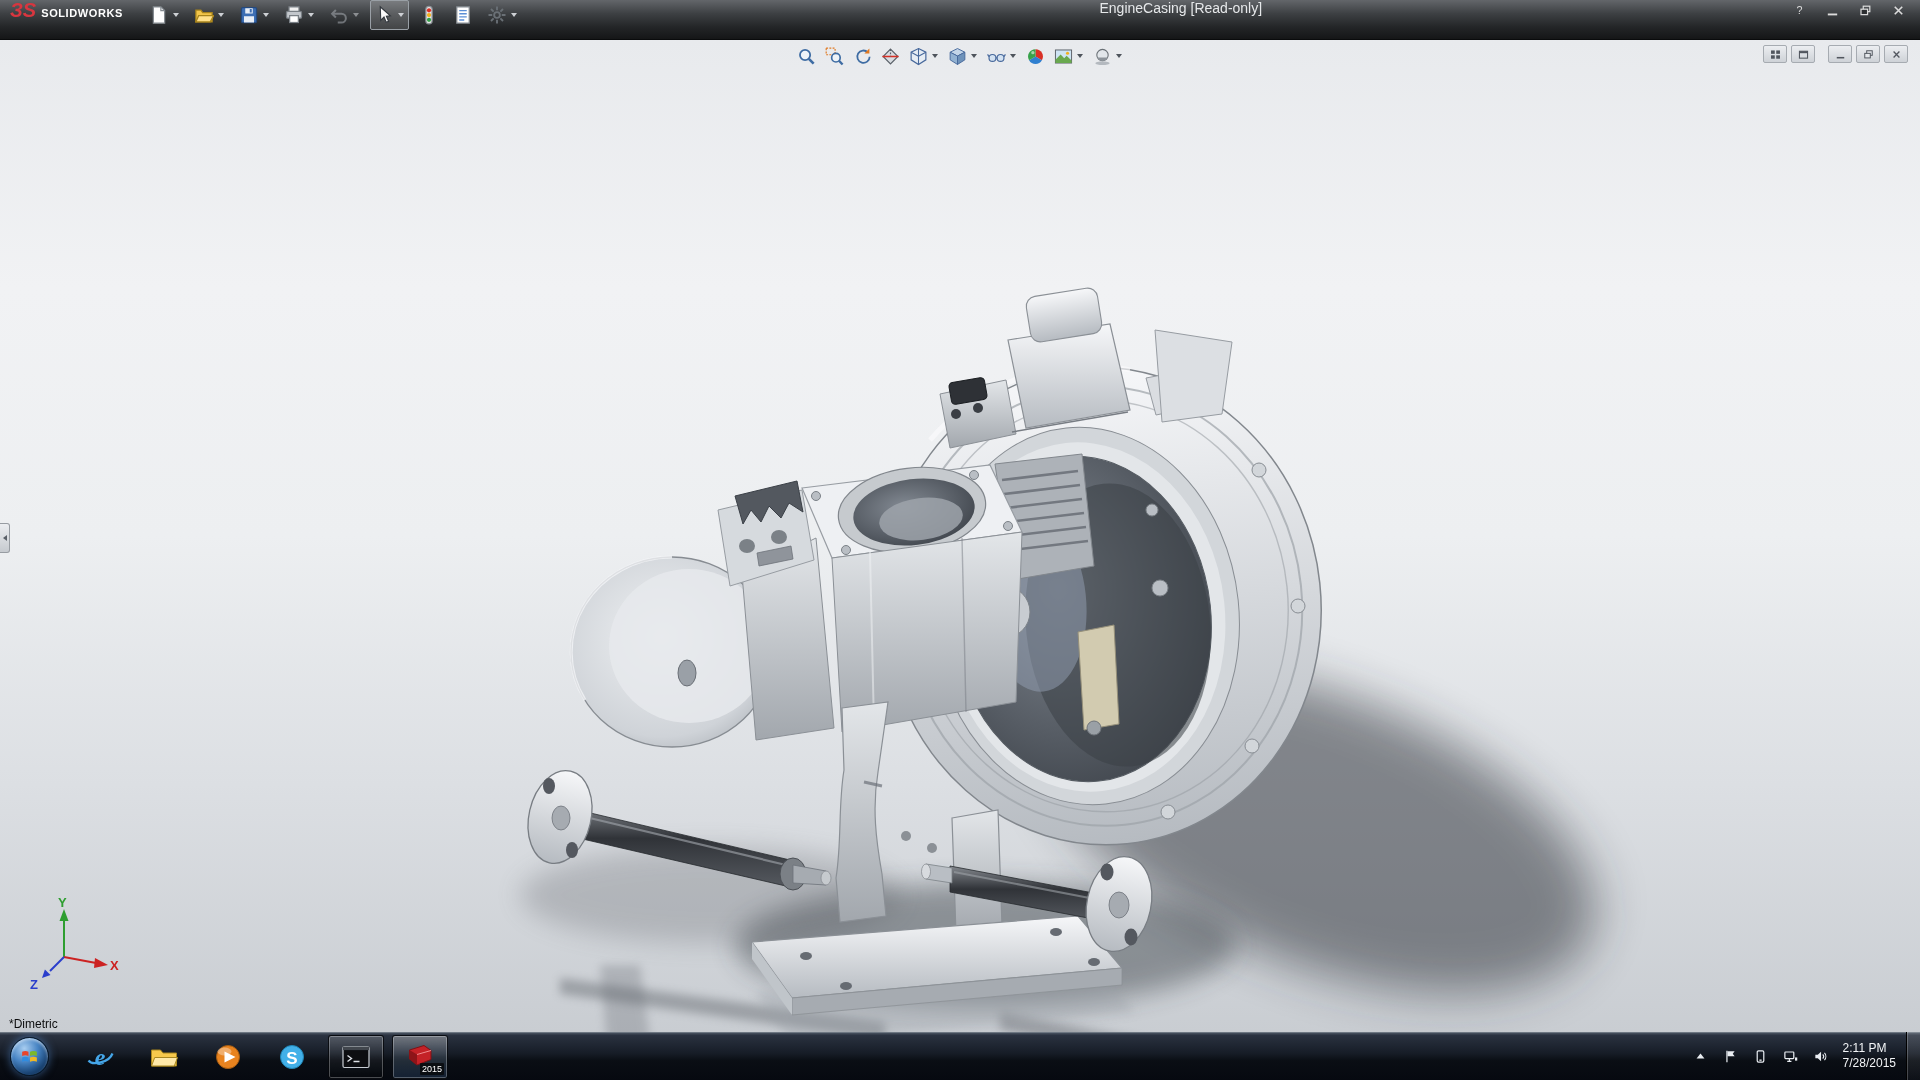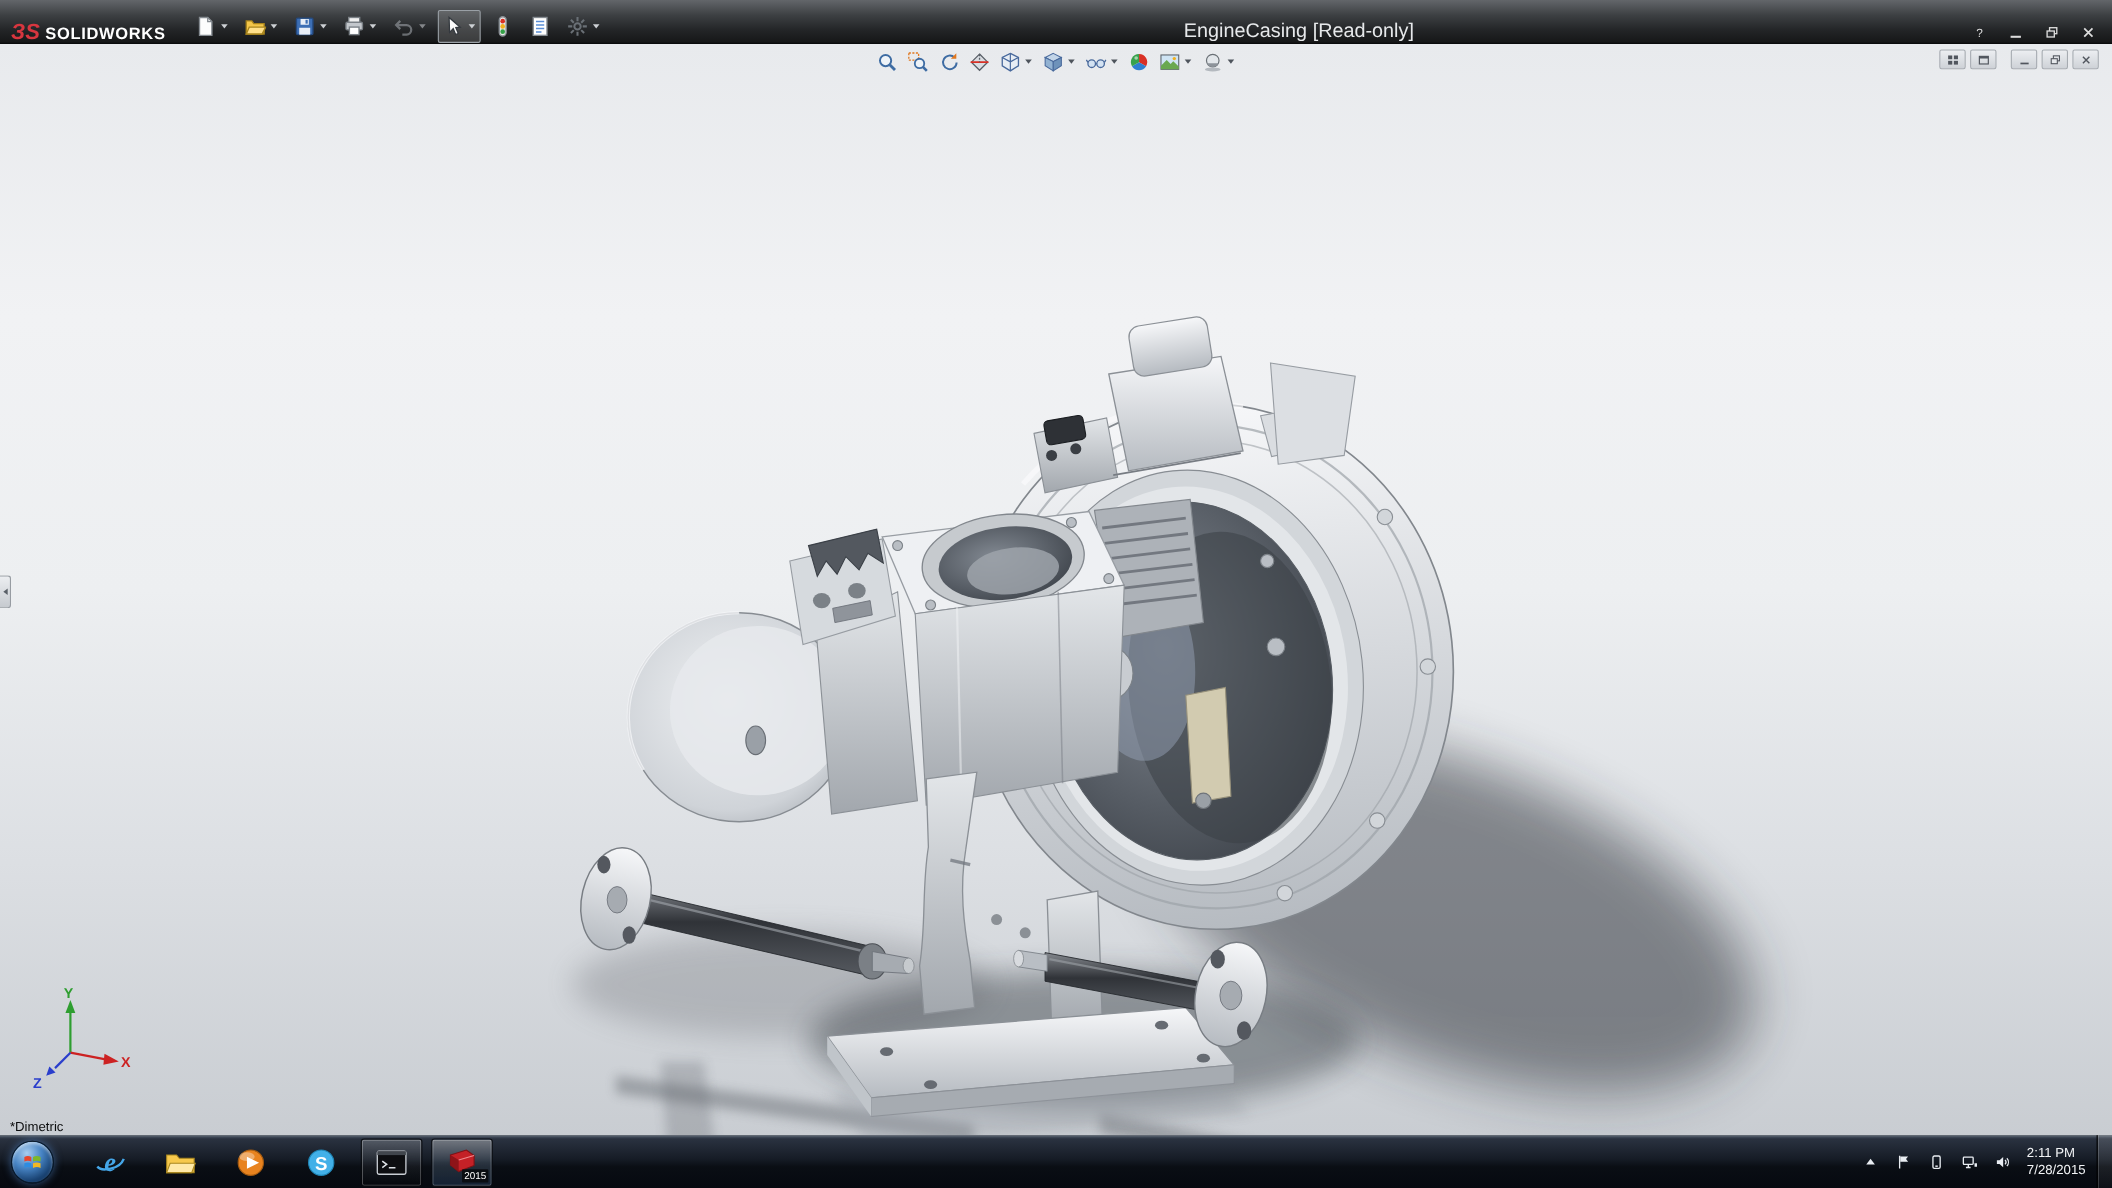--- a/index.html
+++ b/index.html
@@ -1,35 +1,35 @@
 <!DOCTYPE html>
 <html style="--brand-red: #d8363f; --titlebar-dark: #232527; --taskbar-dark: #0a0e14; --viewport-top: #e8eaed; --viewport-bottom: #c9cdd2;"><head>
 <meta charset="utf-8">
 <style>
   *{margin:0;padding:0;box-sizing:border-box;user-select:none}
   html,body{width:1920px;height:1080px;overflow:hidden;font-family:"Liberation Sans",sans-serif;background:#000}
   #app{position:relative;width:1920px;height:1080px}
 
   
-  #titlebar{position:absolute;top:0;left:0;right:0;height:40px;z-index:30;display:flex;align-items:flex-end;
+  #titlebar{position:absolute;top:0;left:0;right:0;height:40px;z-index:30;display:flex;align-items:flex-start;
     padding:0 8px 0 10px;border-bottom:1px solid #0a0b0c;
     background:linear-gradient(180deg,#63666a 0%,#3d4043 35%,var(--titlebar-dark,#232527) 70%,#151617 100%)}
   #logo{display:flex;align-items:baseline;gap:5px;padding-right:16px}
   .brand-mark{color:var(--brand-red,#d8363f);font-weight:bold;font-style:italic;font-size:20px;line-height:1}
-  .brand-name{color:#ffffff;font-weight:bold;font-size:15px;letter-spacing:.6px}
+  .brand-name{color:#ffffff;font-weight:bold;font-size:11px;letter-spacing:.6px}
   #main-toolbar{display:flex;align-items:center;gap:6px;margin-left:6px}
   .tb-btn{display:flex;align-items:center;height:30px;padding:0 3px;border:1px solid transparent;border-radius:2px}
   .tb-btn.active{background:rgba(255,255,255,.16);border-color:#9aa0a6}
   .tb-btn.disabled{opacity:.55}
   .tb-btn .ic{width:20px;height:20px}
   .ic{display:block}
   .ic svg{display:block;width:100%;height:100%}
   .dd{width:0;height:0;border-left:3.5px solid transparent;border-right:3.5px solid transparent;border-top:4px solid #cdd0d4;margin:0 1px 0 4px}
   .dd.dark{border-top-color:#4e545c}
-  #window-title{position:absolute;left:61.5%;transform:translateX(-50%);color:#e6e8ea;font-size:18px;white-space:nowrap}
+  #window-title{position:absolute;left:61.5%;transform:translateX(-50%);color:#e6e8ea;font-size:14px;white-space:nowrap}
   #window-controls{margin-left:auto;display:flex;gap:5px}
   .winctl{width:28px;height:20px;display:flex;align-items:center;justify-content:center;border-radius:2px}
   .winctl .ic{width:15px;height:15px}
 
   
   #viewport{position:absolute;top:40px;left:0;right:0;bottom:48px;
     background:linear-gradient(180deg,var(--viewport-top,#e8eaed) 0%,#f1f2f4 25%,#edeff1 50%,#dcdfe3 75%,var(--viewport-bottom,#c9cdd2) 100%)}
   #model-svg{position:absolute;top:0;left:0;width:100%;height:100%}
   #headsup{position:absolute;top:3px;left:50%;transform:translateX(-50%);display:flex;align-items:center;gap:3px;z-index:20}
   .hu-btn{display:flex;align-items:center;height:26px;padding:0 3px;border-radius:3px}

